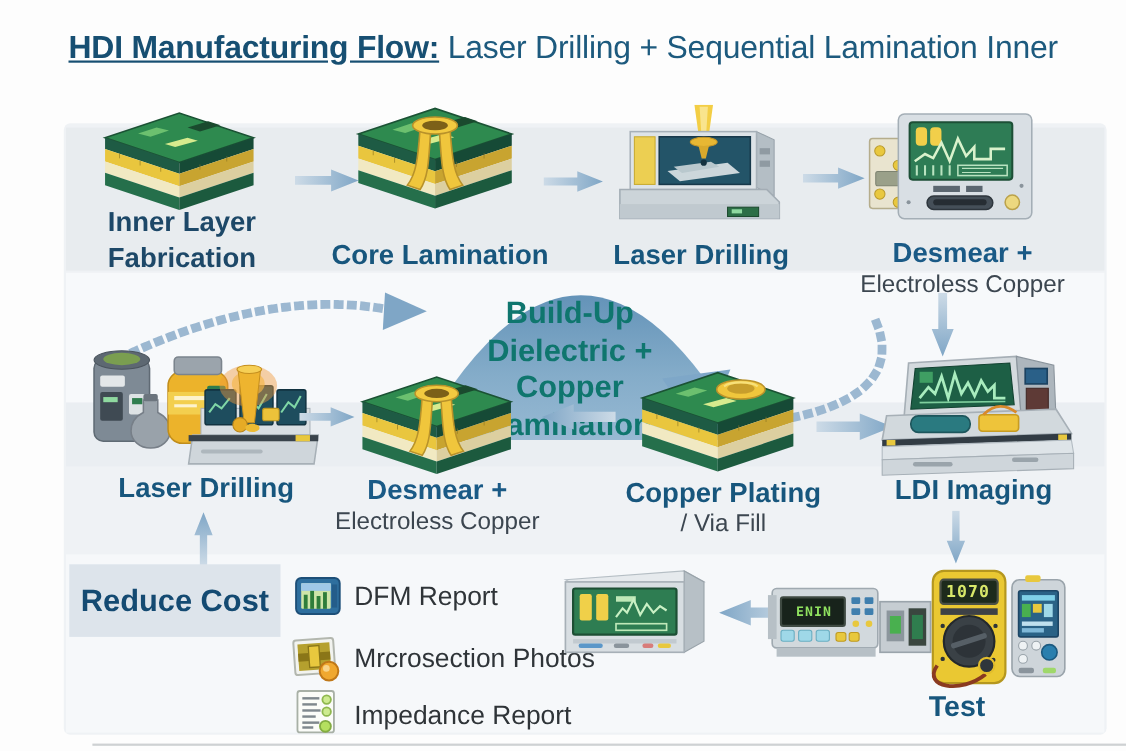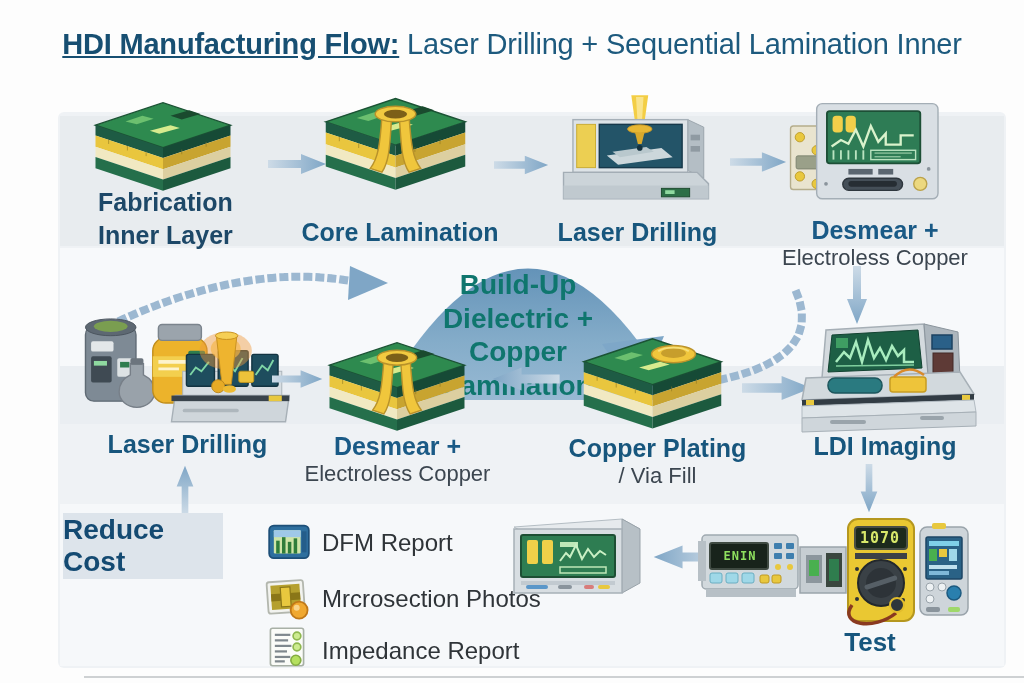--- a/index.html
+++ b/index.html
@@ -360,22 +360,22 @@
       <use href="#sym-laser"></use>
     </svg>
   <svg class="abs" style="left:730px;top:148px;" width="58" height="28">
       <use href="#sym-arrow"></use>
     </svg>
   <svg class="abs" style="left:788px;top:98px;" width="160" height="112">
       <use href="#sym-monitor"></use>
     </svg>
 
   <div class="abs lbl-b2" style="left:98px;top:186px;">
+    <div>Inner Layer</div>
     <div>Fabrication</div>
-    <div>Inner Layer</div>
   </div>
   <div class="abs lbl lbl-b" style="left:300px;top:218px;width:200px;">Core Lamination</div>
   <div class="abs lbl lbl-b" style="left:545px;top:218px;width:185px;">Laser Drilling</div>
   <div class="abs lbl lbl-b" style="left:775px;top:216px;width:200px;color:#1a5a86;">Desmear +</div>
   <div class="abs lbl lbl-r" style="left:760px;top:245px;width:230px;">Electroless Copper</div>
 
   <svg class="abs" style="left:840px;top:266px;" width="34" height="60">
       <use href="#sym-arrow-v"></use>
     </svg>
 
@@ -408,21 +408,21 @@
   <div class="abs lbl lbl-r" style="left:560px;top:463px;width:195px;">/ Via Fill</div>
   <div class="abs lbl lbl-b" style="left:790px;top:432px;width:190px;">LDI Imaging</div>
 
   <svg class="abs" style="left:852px;top:464px;" width="34" height="50">
       <use href="#sym-arrow-v"></use>
     </svg>
   <svg class="abs" style="left:168px;top:464px;transform:scaleY(-1);" width="34" height="50">
       <use href="#sym-arrow-v"></use>
     </svg>
 
-  <div class="abs reduce-box" style="left:63px;top:513px;width:160px;height:66px;">Reduce Cost</div>
+  <div class="abs reduce-box" style="left:63px;top:513px;width:192px;height:66px;">Reduce Cost</div>
 
   <div class="abs" style="left:268px;top:524px;">
     <svg width="42" height="38" style="position:absolute;left:0;top:0;">
         <use href="#sym-ic-dfm"></use>
       </svg>
     <div class="legend-label" style="position:absolute;left:54px;top:5px;">DFM Report</div>
   </div>
   <div class="abs" style="left:264px;top:576px;">
     <svg width="46" height="44" style="position:absolute;left:0;top:0;">
         <use href="#sym-ic-micro"></use>

